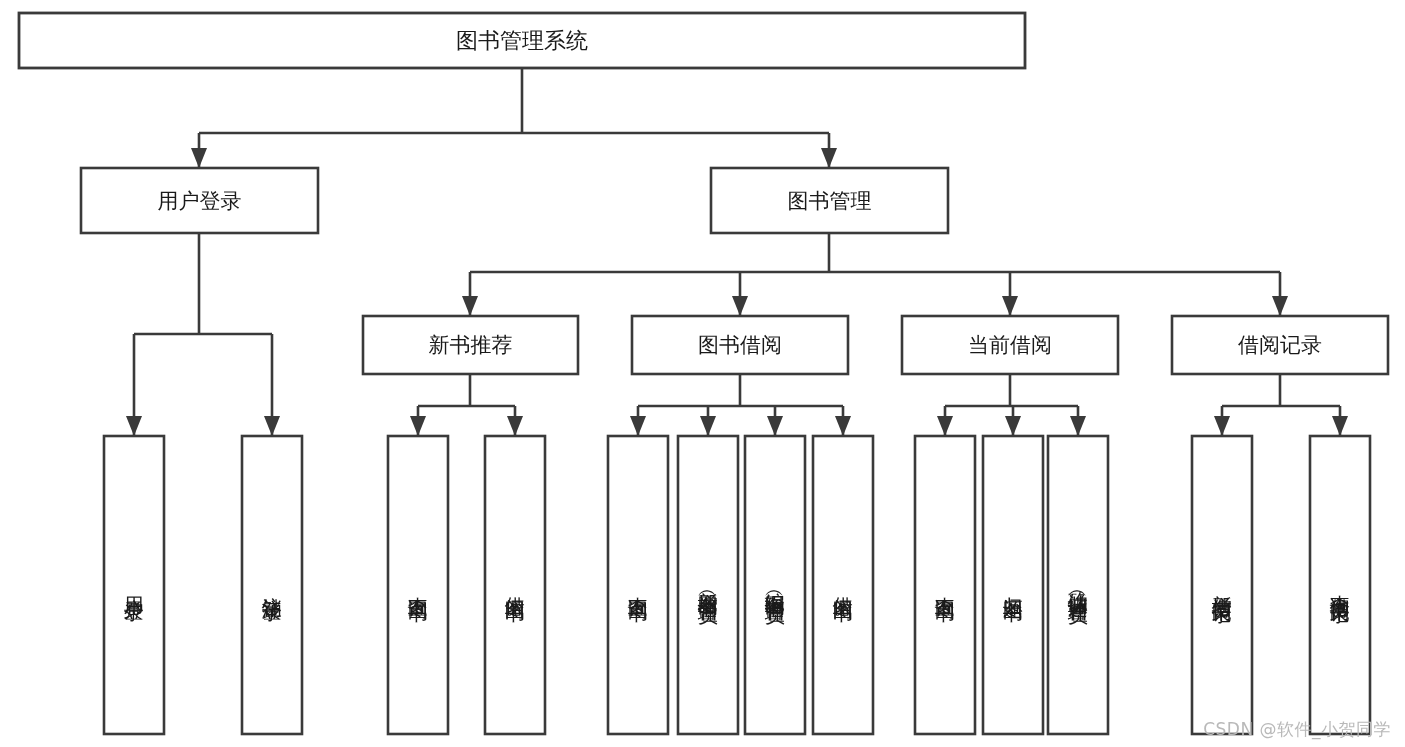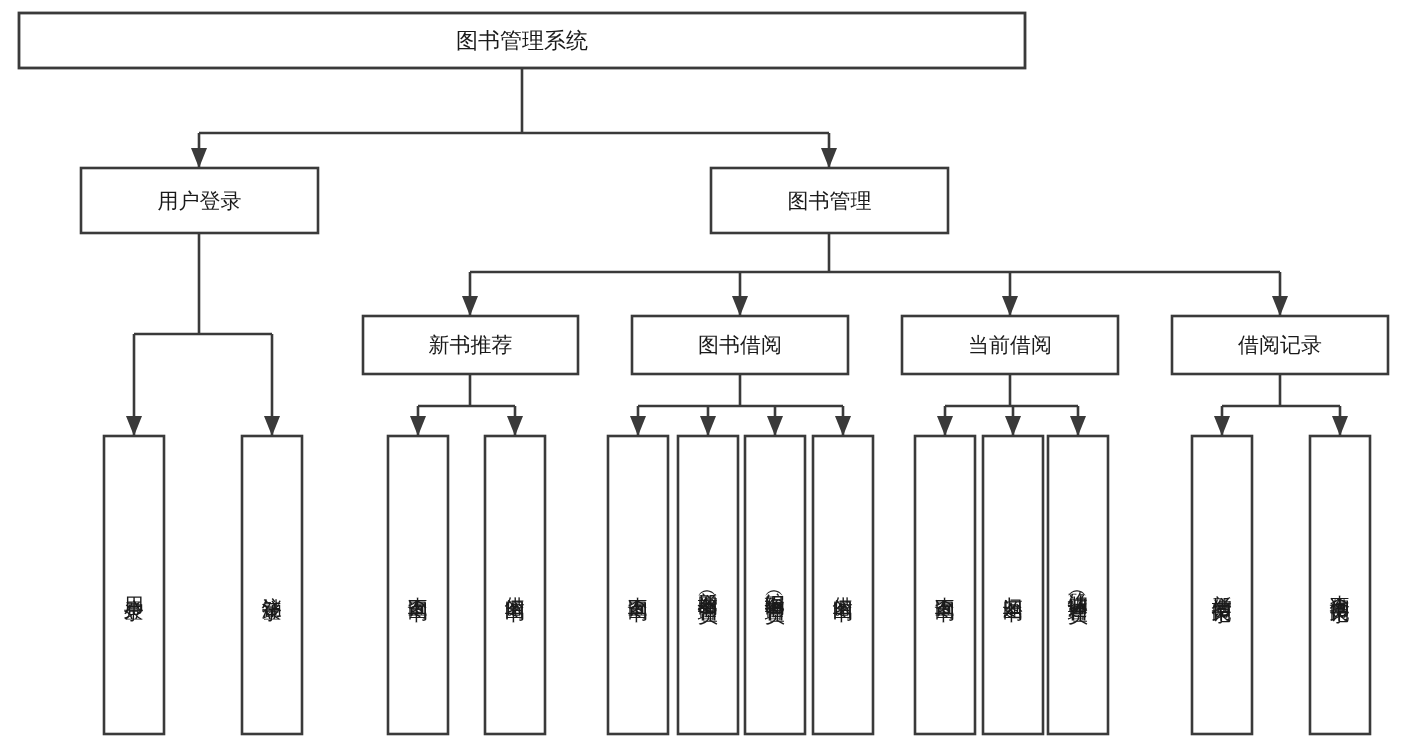--- a/index.html
+++ b/index.html
@@ -212,14 +212,15 @@
         <span class="vtext">确认归还（管理员）</span>
       </div>
       <div class="vtext-wrap" style="left: 1192px; top: 436px; width: 60px; height: 298px;">
         <span class="vtext">新增借阅记录</span>
       </div>
       <div class="vtext-wrap" style="left: 1310px; top: 436px; width: 60px; height: 298px;">
         <span class="vtext">查询借阅记录</span>
       </div>
     </div>
 
+  <div id="watermark">CSDN @软件_小贺同学</div>
 
 </div>
 
 </body></html>

